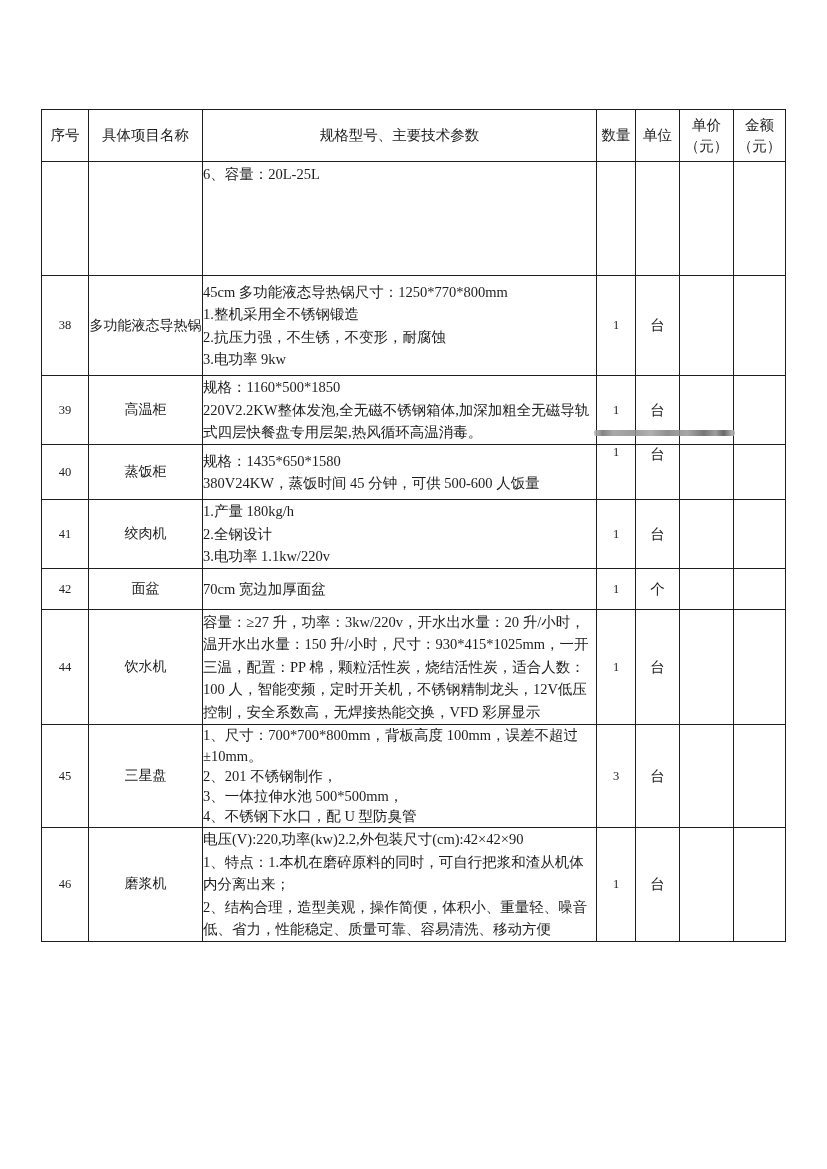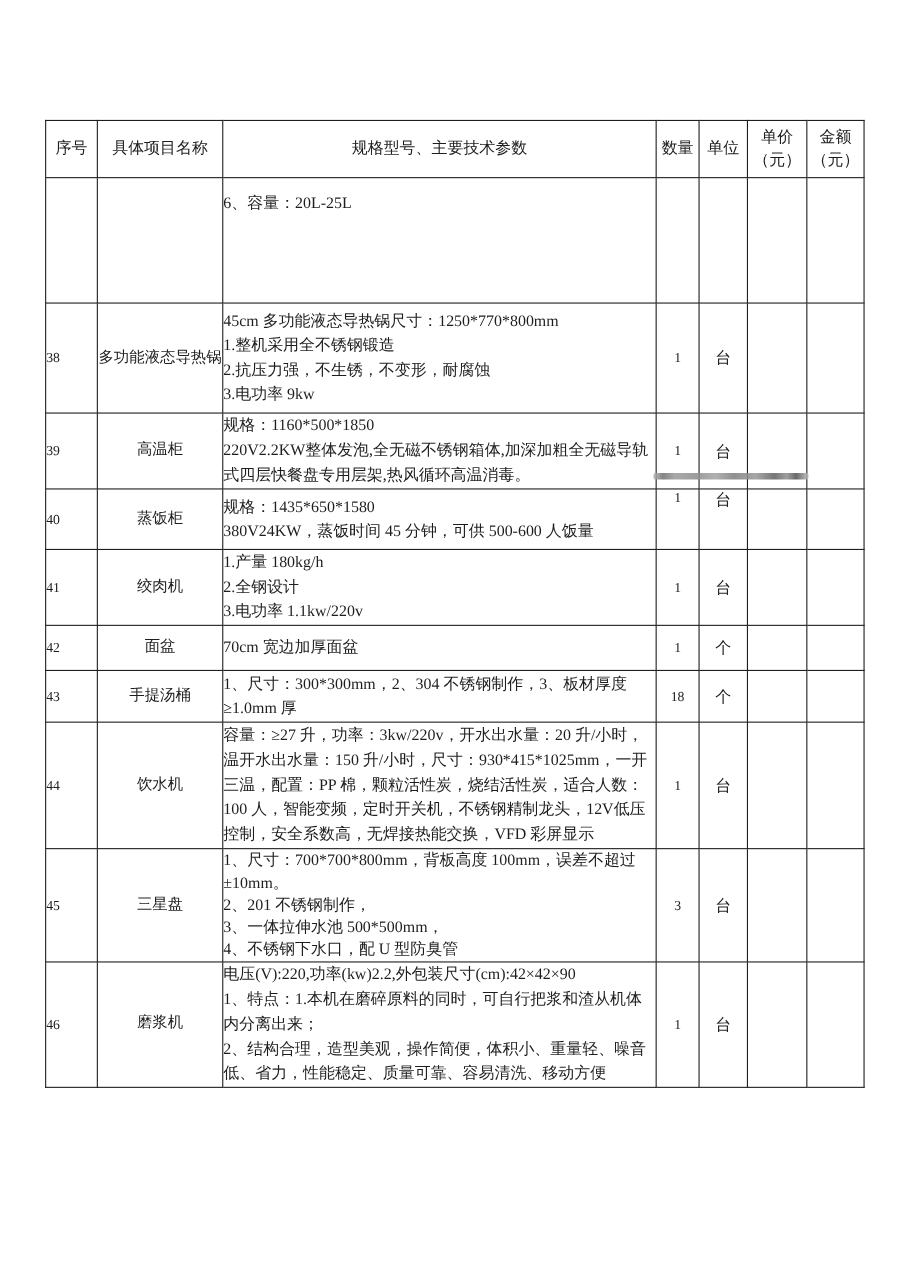--- a/index.html
+++ b/index.html
@@ -32,21 +32,21 @@
   }
   th.hdr {
     font-size: 14.5px;
     text-align: center;
     vertical-align: middle;
     white-space: pre-line;
     line-height: 21px;
   }
   td.no {
     font-size: 12.5px;
-    text-align: left;
+    text-align: center;
     vertical-align: middle;
     margin-top: 40px;
   }
   td.name {
     font-size: 14px;
     text-align: center;
     vertical-align: middle;
     padding: 0 5px;
     line-height: 22px;
   }
@@ -64,21 +64,21 @@
     text-align: center;
     vertical-align: middle;
   }
   td.unit {
     font-size: 14.5px;
     text-align: center;
     vertical-align: middle;
   }
   td.price, td.amount { }
   td.top { vertical-align: top; padding-top: 4px; }
-  td.spec.top { vertical-align: top; padding-top: 12px; }
+  td.spec.top { vertical-align: top; padding-top: 1px; }
   .scan-artifact {
     position: absolute;
     left: 594px;
     top: 430px;
     width: 141px;
     height: 6px;
     background: linear-gradient(90deg,
       #b9b9b9 0%, #6f6f6f 6%, #9a9a9a 14%, #8b8b8b 28%,
       #a3a3a3 40%, #7c7c7c 52%, #989898 66%, #5f5f5f 78%,
       #8e8e8e 86%, #4f4f4f 92%, #bdbdbd 100%);
@@ -167,29 +167,20 @@
     </tr>
     <tr style="height:41px">
       <td class="no">42</td>
       <td class="name">面盆</td>
       <td class="spec">70cm 宽边加厚面盆</td>
       <td class="qty">1</td>
       <td class="unit">个</td>
       <td class="price"></td>
       <td class="amount"></td>
     </tr>
-    <tr style="height:47px">
-      <td class="no">43</td>
-      <td class="name">手提汤桶</td>
-      <td class="spec">1、尺寸：300*300mm，2、304 不锈钢制作，3、板材厚度≥1.0mm 厚</td>
-      <td class="qty">18</td>
-      <td class="unit">个</td>
-      <td class="price"></td>
-      <td class="amount"></td>
-    </tr>
     <tr style="height:115px">
       <td class="no">44</td>
       <td class="name">饮水机</td>
       <td class="spec">容量：≥27 升，功率：3kw/220v，开水出水量：20 升/小时，温开水出水量：150 升/小时，尺寸：930*415*1025mm，一开三温，配置：PP 棉，颗粒活性炭，烧结活性炭，适合人数：100 人，智能变频，定时开关机，不锈钢精制龙头，12V低压控制，安全系数高，无焊接热能交换，VFD 彩屏显示</td>
       <td class="qty">1</td>
       <td class="unit">台</td>
       <td class="price"></td>
       <td class="amount"></td>
     </tr>
     <tr style="height:103px">

